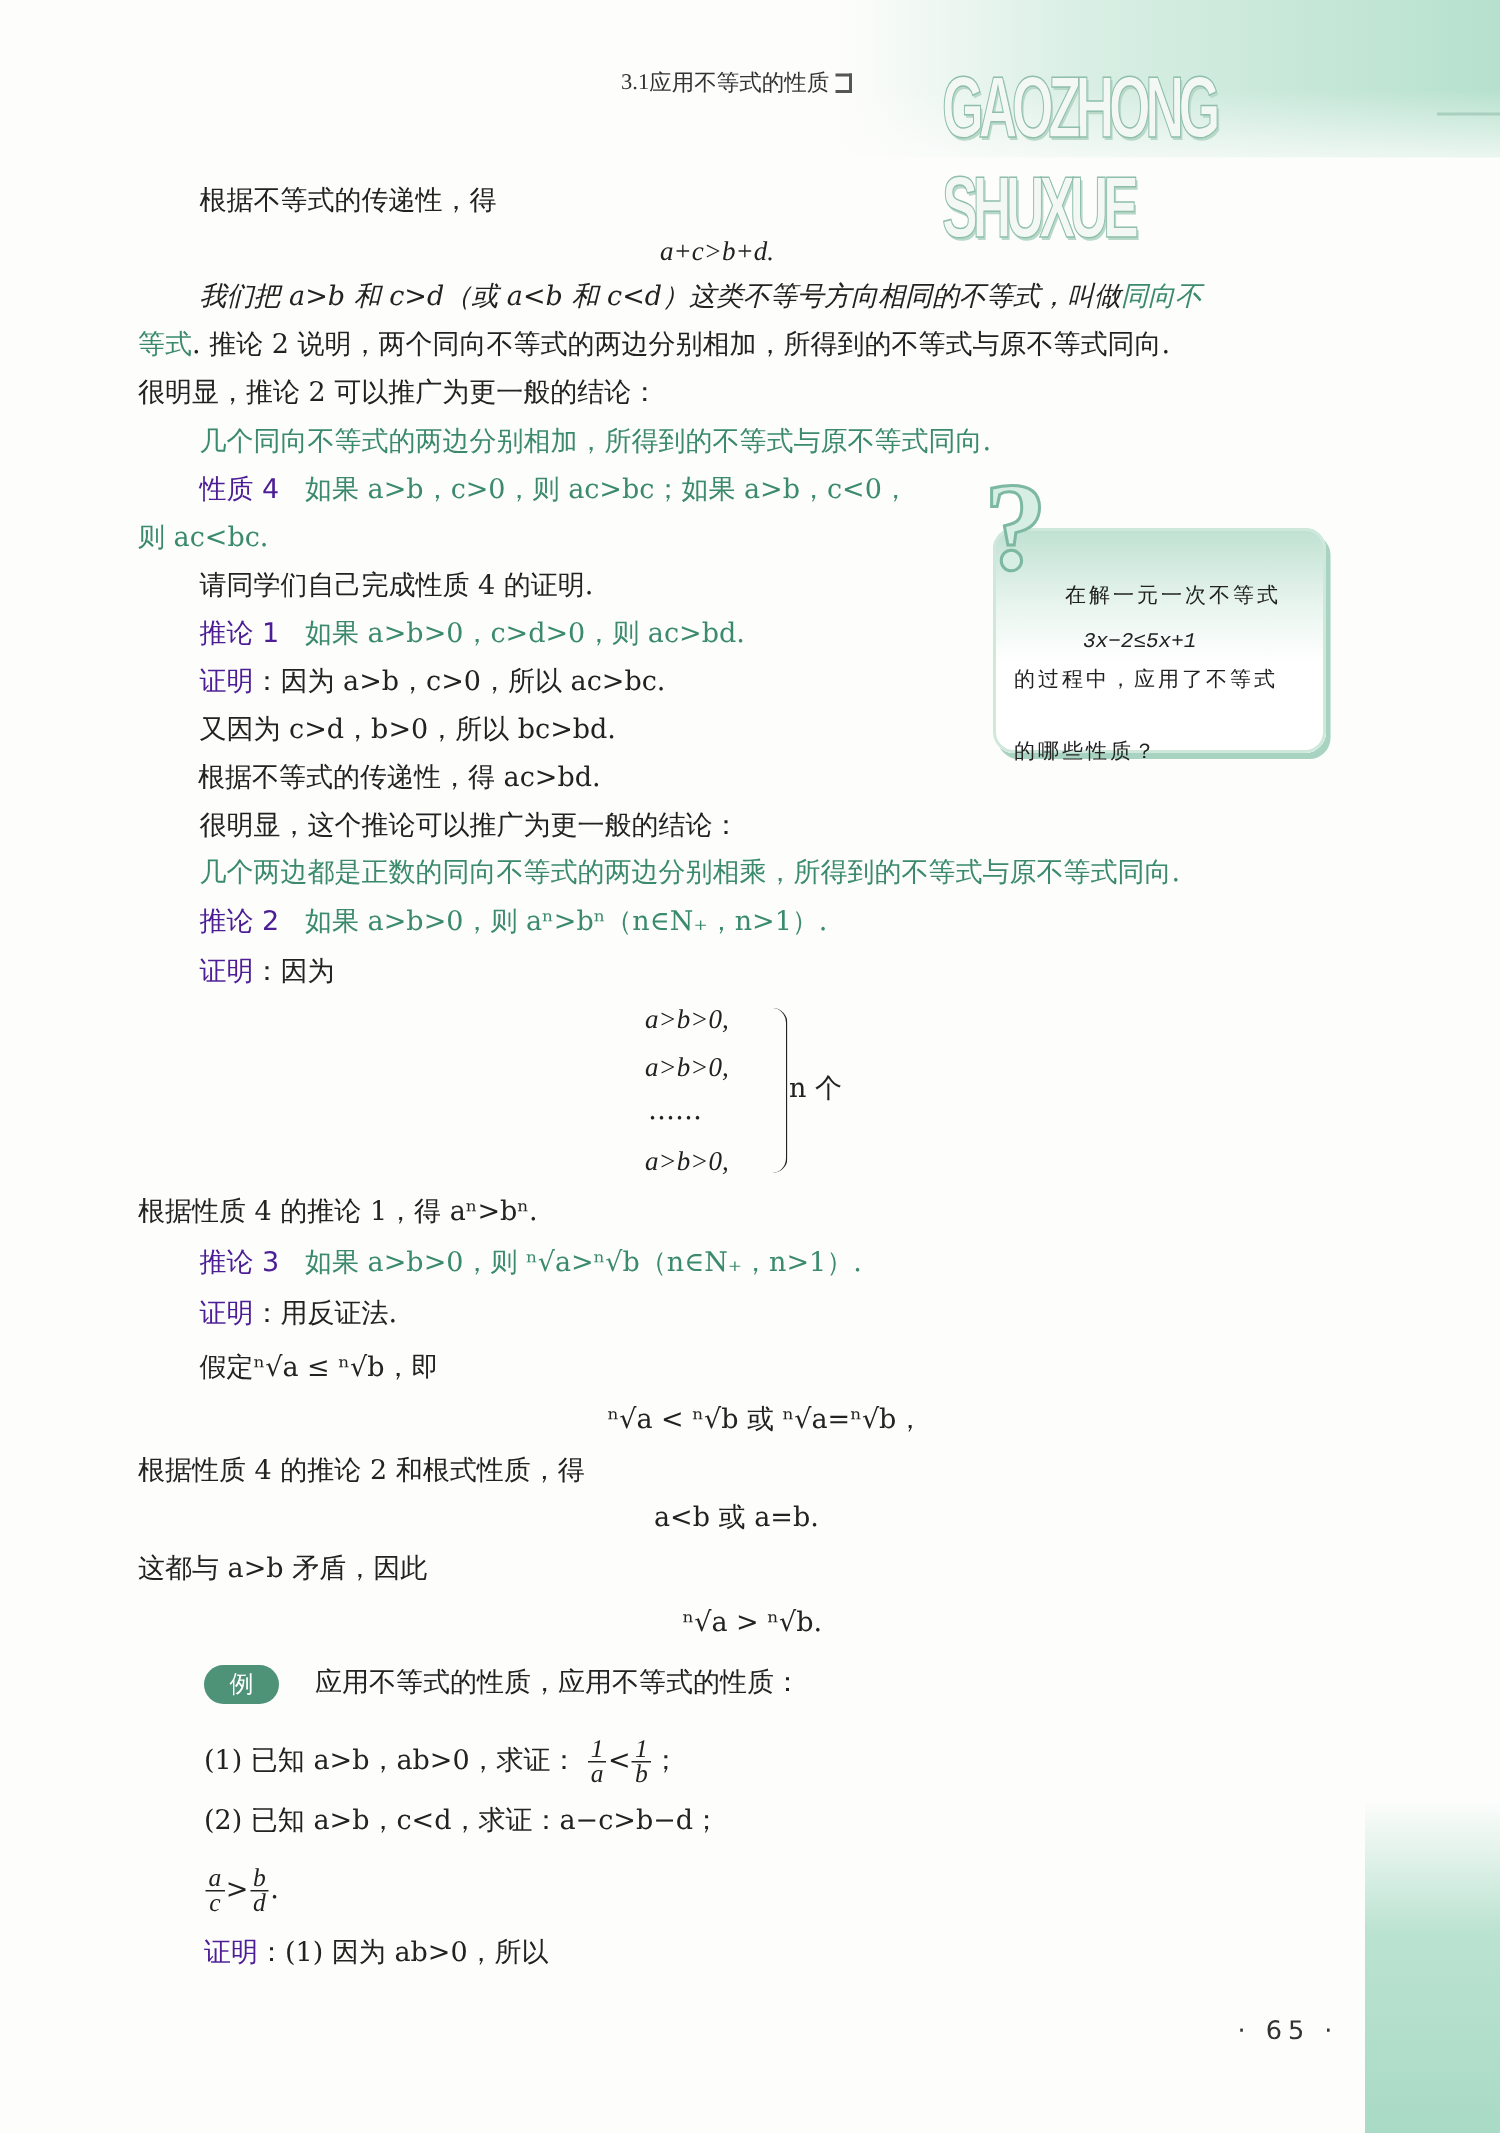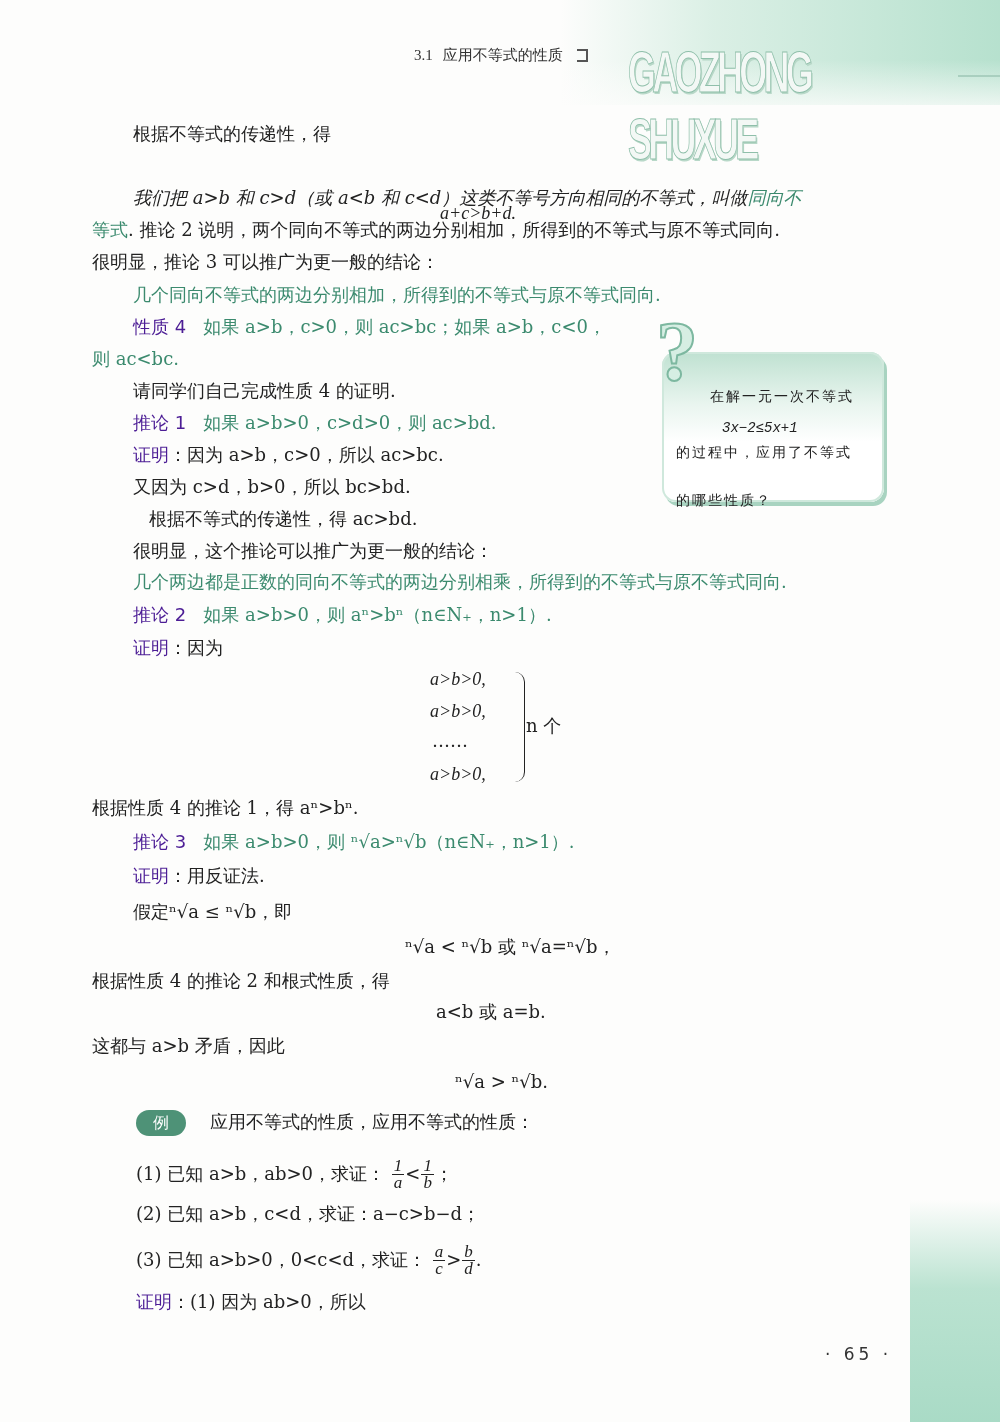--- a/index.html
+++ b/index.html
@@ -12,21 +12,21 @@
   .top-band {
     position:absolute; left:560px; top:0; width:440px; height:105px;
     background:linear-gradient(90deg, rgba(255,255,255,0) 0%, rgba(190,228,210,0.55) 35%, rgba(170,220,198,0.85) 100%);
   }
   .top-band-fade {
     position:absolute; left:560px; top:60px; width:440px; height:60px;
     background:linear-gradient(180deg, rgba(253,253,252,0) 0%, rgba(253,253,252,1) 100%);
   }
   .header {
     position:absolute; left:414px; top:46px; font-size:15px; color:#333;
-    display:flex; align-items:center; gap:10px;
+    display:flex; align-items:center; 
   }
   .header .sec-num { font-family:"Liberation Serif", serif; }
   .header .sec-title { font-family:"DejaVu Sans", sans-serif; font-size:15px; }
   .header .sq { width:9px; height:9px; border:2px solid #555; border-left:none; margin-left:4px; }
   .brand {
     position:absolute; left:628px; top:38px; font-family:"Liberation Sans", sans-serif;
     font-weight:bold; font-size:58px; letter-spacing:-6px; transform:scaleX(0.62); transform-origin:left top;
     color:#f3f8f5; -webkit-text-stroke:1px #8fbfaa;
     text-shadow:2px 2px 0 #b8d8c8;
   }
@@ -71,44 +71,44 @@
 
 <div class="header">
   <span class="sec-num">3.1</span>
   <span class="sec-title">应用不等式的性质</span>
   <span class="sq"></span>
 </div>
 <div class="brand">GAOZHONG SHUXUE</div>
 <div class="brand-line"></div>
 
 <div class="line" style="left:133px;top:122px;">根据不等式的传递性，得</div>
-<div class="line mathline" style="left:440px;top:155px;margin-top:46px;">a+c&gt;b+d.</div>
+<div class="line mathline" style="left:440px;top:155px;">a+c&gt;b+d.</div>
 <div class="line" style="left:133px;top:186px;font-style:italic;">
   <span>我们把 a&gt;b 和 c&gt;d（或 a&lt;b 和 c&lt;d）这类不等号方向相同的不等式，叫做</span><span class="green">同向不</span>
 </div>
 <div class="line" style="left:92px;top:218px;">
   <span class="green">等式</span><span>. 推论 2 说明，两个同向不等式的两边分别相加，所得到的不等式与原不等式同向.</span>
 </div>
-<div class="line" style="left:92px;top:250px;">很明显，推论 3 可以推广为更一般的结论：</div>
+<div class="line" style="left:92px;top:250px;">很明显，推论 2 可以推广为更一般的结论：</div>
 <div class="line green" style="left:133px;top:283px;">几个同向不等式的两边分别相加，所得到的不等式与原不等式同向.</div>
 
 <div class="line green" style="left:133px;top:315px;">
   <span class="label">性质 4</span>&nbsp;&nbsp;&nbsp;<span>如果 a&gt;b，c&gt;0，则 ac&gt;bc；如果 a&gt;b，c&lt;0，</span>
 </div>
 <div class="line green" style="left:92px;top:347px;">则 ac&lt;bc.</div>
 <div class="line" style="left:133px;top:379px;">请同学们自己完成性质 4 的证明.</div>
 
 <div class="line green" style="left:133px;top:411px;">
   <span class="label">推论 1</span>&nbsp;&nbsp;&nbsp;<span>如果 a&gt;b&gt;0，c&gt;d&gt;0，则 ac&gt;bd.</span>
 </div>
 <div class="line" style="left:133px;top:443px;">
   <span class="label">证明</span><span>：因为 a&gt;b，c&gt;0，所以 ac&gt;bc.</span>
 </div>
 <div class="line" style="left:133px;top:475px;">又因为 c&gt;d，b&gt;0，所以 bc&gt;bd.</div>
-<div class="line" style="left:149px;top:507px;">根据不等式的传递性，得 ac&gt;bd.</div>
+<div class="line" style="left:132px;top:507px;">根据不等式的传递性，得 ac&gt;bd.</div>
 <div class="line" style="left:133px;top:539px;">很明显，这个推论可以推广为更一般的结论：</div>
 <div class="line green" style="left:133px;top:570px;">几个两边都是正数的同向不等式的两边分别相乘，所得到的不等式与原不等式同向.</div>
 
 <div class="line green" style="left:133px;top:603px;">
   <span class="label">推论 2</span>&nbsp;&nbsp;&nbsp;<span>如果 a&gt;b&gt;0，则 aⁿ&gt;bⁿ（n∈N₊，n&gt;1）.</span>
 </div>
 <div class="line" style="left:133px;top:636px;">
   <span class="label">证明</span><span>：因为</span>
 </div>
 
@@ -136,21 +136,20 @@
 
 <div class="example-badge">例</div>
 <div class="line" style="left:210px;top:1110px;">应用不等式的性质，应用不等式的性质：</div>
 
 <div class="line" style="left:136px;top:1158px;">
   <span>(1) 已知 a&gt;b，ab&gt;0，求证：</span>
   <span class="frac"><span class="num">1</span><span class="den">a</span></span><span>&lt;</span><span class="frac"><span class="num">1</span><span class="den">b</span></span><span>；</span>
 </div>
 <div class="line" style="left:136px;top:1202px;">(2) 已知 a&gt;b，c&lt;d，求证：a−c&gt;b−d；</div>
 <div class="line" style="left:136px;top:1244px;">
-  <span>(3) 已知 a&gt;b&gt;0，0&lt;c&lt;d，求证：</span>
   <span class="frac"><span class="num">a</span><span class="den">c</span></span><span>&gt;</span><span class="frac"><span class="num">b</span><span class="den">d</span></span><span>.</span>
 </div>
 <div class="line" style="left:136px;top:1290px;">
   <span class="label">证明</span><span>：(1) 因为 ab&gt;0，所以</span>
 </div>
 
 <div class="sidebar-box"></div>
 <div class="qmark">?</div>
 <div class="sidebar-text" style="left:710px;top:388px;">在解一元一次不等式</div>
 <div class="sidebar-text mathline" style="left:722px;top:420px;letter-spacing:0;font-family:Liberation Mono, monospace;">3x−2≤5x+1</div>

